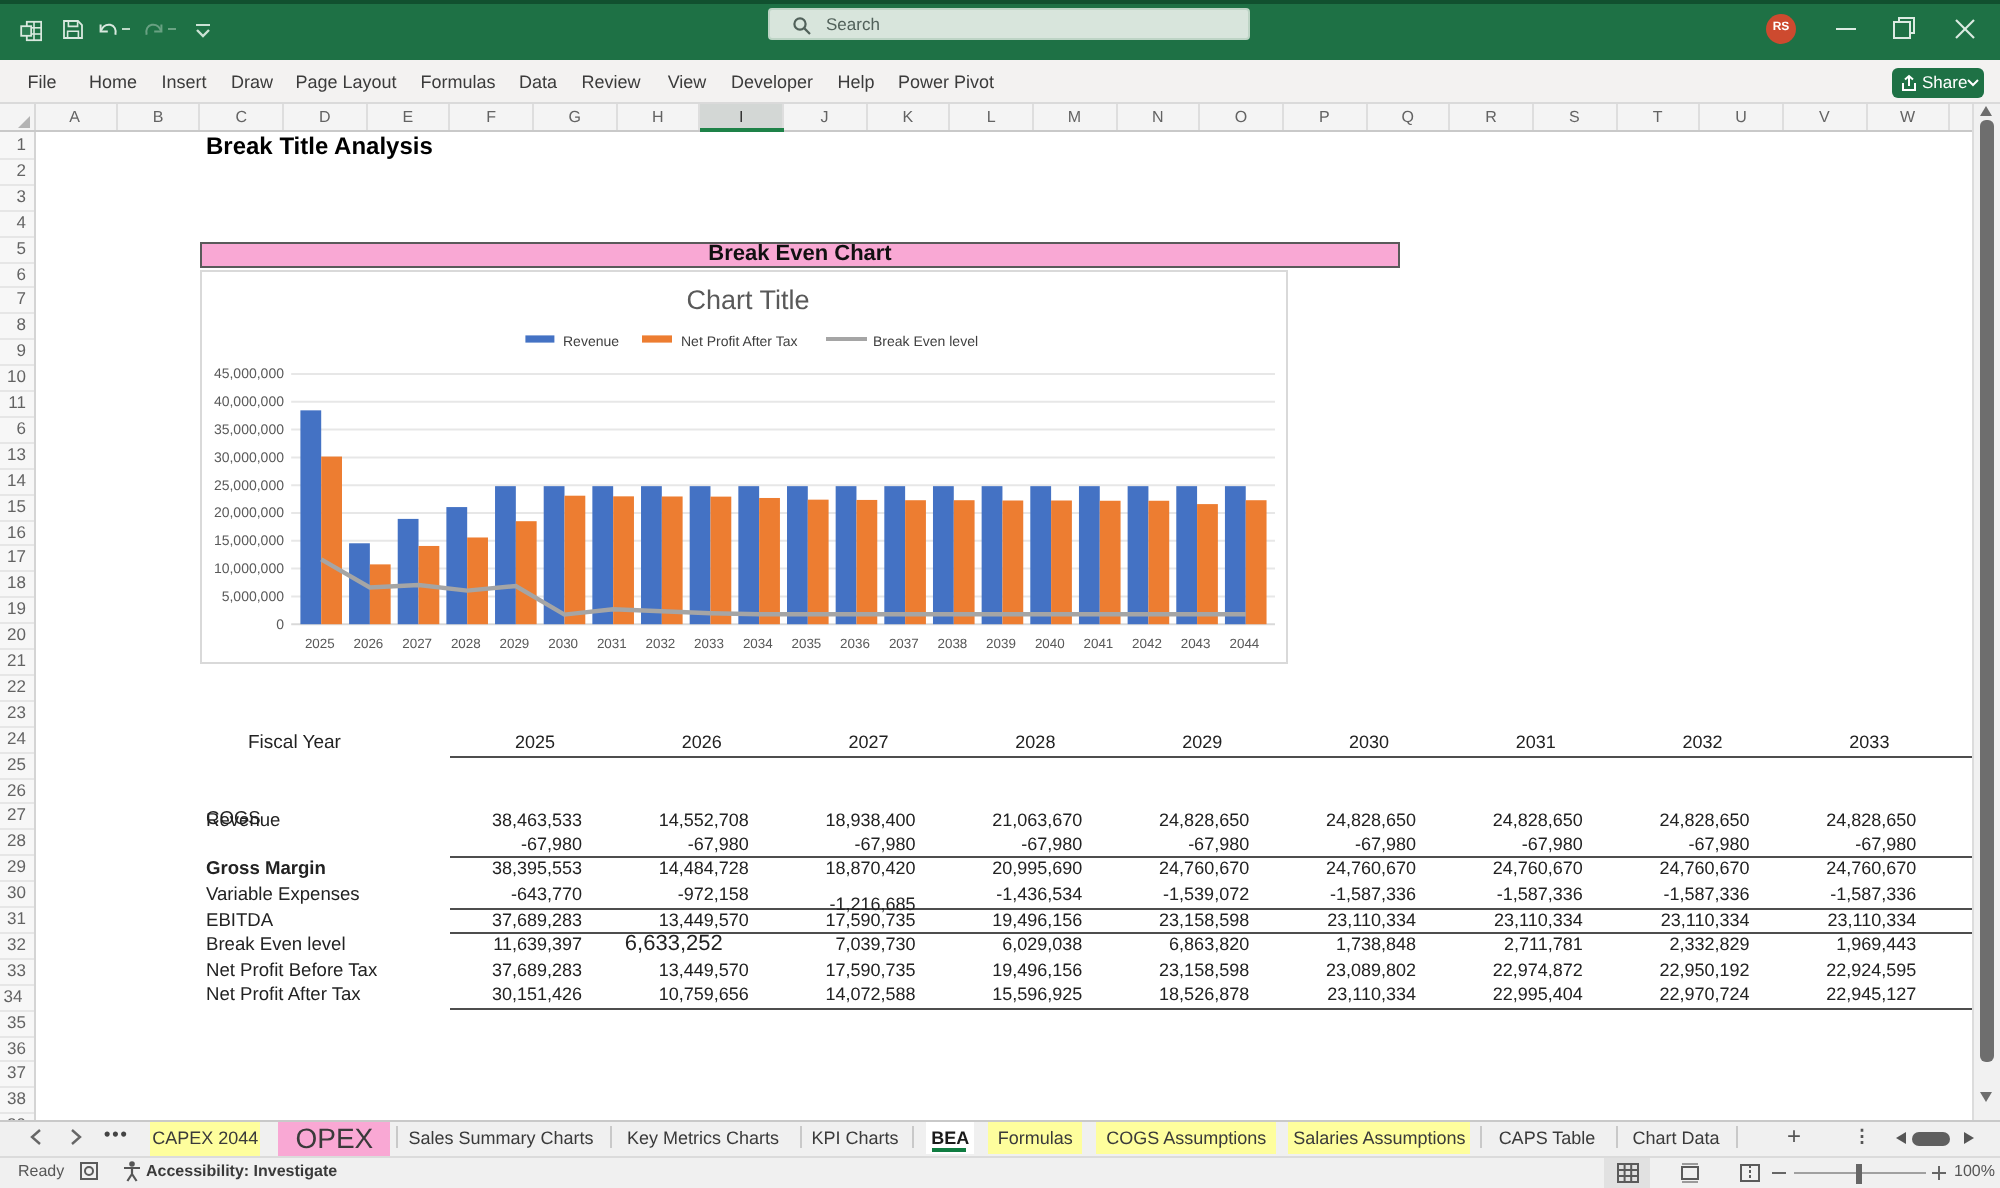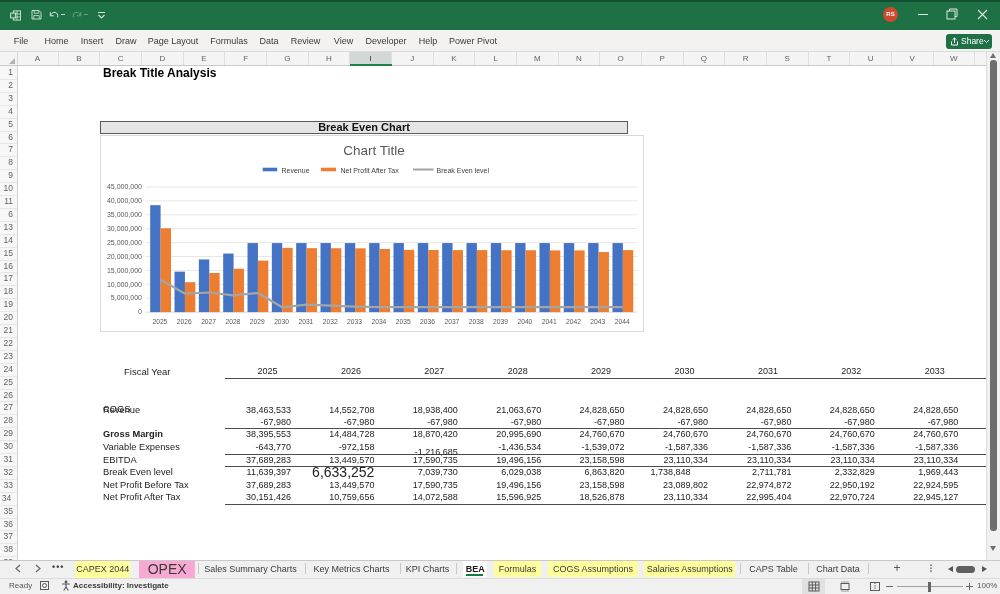--- a/index.html
+++ b/index.html
@@ -31,20 +31,27 @@
 <div class="abs" style="left:61px;top:14px;width:4px;height:1px;background:#BCD8C6"></div>
 <svg class="abs" style="left:71px;top:9px;opacity:.4" width="12" height="12" viewBox="0 0 12 12">
 <path d="M9.7 3.2 V6.8 H6.1" fill="none" stroke="#D9E9DF" stroke-width="1"></path>
 <path d="M9.5 6.3 C8.6 4.1 6.7 3.1 4.9 3.4 C2.8 3.8 1.7 5.8 2.3 8.4" fill="none" stroke="#D9E9DF" stroke-width="1"></path>
 </svg>
 <div class="abs" style="left:84px;top:14px;width:4px;height:1px;background:#9DC4AD;opacity:.6"></div>
 <svg class="abs" style="left:97px;top:11px" width="9" height="9" viewBox="0 0 9 9">
 <line x1="1" y1="1.5" x2="8" y2="1.5" stroke="#CBE2D4" stroke-width="1"></line>
 <path d="M1.5 4 L4.5 7 L7.5 4" fill="none" stroke="#CBE2D4" stroke-width="1.2"></path>
 </svg>
+<div class="abs" style="left:384px;top:4px;width:241px;height:16px;background:#D8E5DC;border-radius:2px;border:1px solid #BDD4C5">
+<svg class="abs" style="left:11px;top:3px" width="10" height="10" viewBox="0 0 10 10">
+        <circle cx="4" cy="4" r="2.8" fill="none" stroke="#51615A" stroke-width="1.1"></circle>
+        <line x1="6.2" y1="6.2" x2="9" y2="9" stroke="#51615A" stroke-width="1.1"></line>
+      </svg>
+<span class="abs" style="left:28px;top:0;height:14px;line-height:14px;color:#51615A;font-size:8.5px">Search</span>
+</div>
 <div class="abs" style="left:883px;top:7px;width:15px;height:15px;border-radius:50%;background:#CD4A2F;color:#fff;font-size:6px;text-align:center;line-height:15px;font-weight:bold">RS</div>
 <div class="abs" style="left:918px;top:14px;width:10px;height:1.2px;background:#DCEBE2"></div>
 <svg class="abs" style="left:946px;top:8px" width="12" height="12" viewBox="0 0 12 12">
 <rect x="1" y="3" width="8" height="8" fill="none" stroke="#DCEBE2" stroke-width="1"></rect>
 <path d="M3.5 3 V1 H11 V8.5 H9" fill="none" stroke="#DCEBE2" stroke-width="1"></path>
 </svg>
 <svg class="abs" style="left:977px;top:9px" width="11" height="11" viewBox="0 0 11 11">
 <line x1="1" y1="1" x2="10" y2="10" stroke="#DCEBE2" stroke-width="1.1"></line>
 <line x1="10" y1="1" x2="1" y2="10" stroke="#DCEBE2" stroke-width="1.1"></line>
 </svg>
@@ -171,21 +178,21 @@
 <div class="abs" style="left:0;top:517.5px;width:13px;height:12.9px;line-height:12.9px;text-align:right;font-size:8.5px;color:#636363">36</div>
 <div class="abs" style="left:0;top:530.4px;width:17px;height:1px;background:#E6E6E6"></div>
 <div class="abs" style="left:0;top:530.4px;width:13px;height:12.9px;line-height:12.9px;text-align:right;font-size:8.5px;color:#636363">37</div>
 <div class="abs" style="left:0;top:543.3px;width:17px;height:1px;background:#E6E6E6"></div>
 <div class="abs" style="left:0;top:543.3px;width:13px;height:12.9px;line-height:12.9px;text-align:right;font-size:8.5px;color:#636363">38</div>
 <div class="abs" style="left:0;top:556.2px;width:17px;height:1px;background:#E6E6E6"></div>
 <div class="abs" style="left:0;top:556.2px;width:13px;height:12.9px;line-height:12.9px;text-align:right;font-size:8.5px;color:#636363">39</div>
 <div class="abs" style="left:0;top:569.1px;width:17px;height:1px;background:#E6E6E6"></div>
 <div class="abs" style="left:17px;top:66px;width:1px;height:494px;background:#D4D4D4"></div>
 <div class="abs" style="left:103px;top:66px;width:300px;height:14px;line-height:14px;font-weight:bold;font-size:12px;color:#000">Break Title Analysis</div>
-<div class="abs" style="left:100px;top:121px;width:528px;height:12.5px;background:#e5e5e5;border:1px solid #5A5A5A;text-align:center;line-height:11px;font-weight:bold;font-size:11px;color:#111">Break Even Chart</div>
+<div class="abs" style="left:100px;top:121px;width:600px;height:12.5px;background:#f9a8d4;border:1px solid #5A5A5A;text-align:center;line-height:11px;font-weight:bold;font-size:11px;color:#111">Break Even Chart</div>
 <svg class="abs" style="left:100.0px;top:134.5px" width="544" height="197" viewBox="0 0 544 197">
       <rect x="0.5" y="0.5" width="543" height="196" fill="#fff" stroke="#D9D9D9"></rect>
       <text x="274" y="19.5" font-size="13.5" fill="#595959" text-anchor="middle">Chart Title</text>
       <rect x="162.7" y="32.7" width="14.5" height="3.6" fill="#4472C4"></rect>
       <text x="181.5" y="38.2" font-size="7" fill="#404040">Revenue</text>
       <rect x="221" y="32.7" width="15" height="3.6" fill="#ED7D31"></rect>
       <text x="240.5" y="38.2" font-size="7" fill="#404040">Net Profit After Tax</text>
       <line x1="313" y1="34.5" x2="333.5" y2="34.5" stroke="#A5A5A5" stroke-width="2"></line>
       <text x="336.5" y="38.2" font-size="7" fill="#404040">Break Even level</text>
       <line x1="45.6" y1="52.00" x2="537.5" y2="52.00" stroke="#E7E7E7" stroke-width="1"></line>
@@ -330,25 +337,25 @@
 <div class="abs" style="left:299.4px;top:453.6px;width:75px;height:13px;line-height:13px;font-size:9px;color:#222;text-align:right">13,449,570</div>
 <div class="abs" style="left:382.8px;top:453.6px;width:75px;height:13px;line-height:13px;font-size:9px;color:#222;text-align:right">17,590,735</div>
 <div class="abs" style="left:466.2px;top:453.6px;width:75px;height:13px;line-height:13px;font-size:9px;color:#222;text-align:right">19,496,156</div>
 <div class="abs" style="left:549.6px;top:453.6px;width:75px;height:13px;line-height:13px;font-size:9px;color:#222;text-align:right">23,158,598</div>
 <div class="abs" style="left:633.0px;top:453.6px;width:75px;height:13px;line-height:13px;font-size:9px;color:#222;text-align:right">23,110,334</div>
 <div class="abs" style="left:716.4px;top:453.6px;width:75px;height:13px;line-height:13px;font-size:9px;color:#222;text-align:right">23,110,334</div>
 <div class="abs" style="left:799.8px;top:453.6px;width:75px;height:13px;line-height:13px;font-size:9px;color:#222;text-align:right">23,110,334</div>
 <div class="abs" style="left:883.2px;top:453.6px;width:75px;height:13px;line-height:13px;font-size:9px;color:#222;text-align:right">23,110,334</div>
 <div class="abs" style="left:103px;top:466.0px;height:13px;line-height:13px;font-size:9.3px;color:#222;">Break Even level</div>
 <div class="abs" style="left:216.0px;top:466.0px;width:75px;height:13px;line-height:13px;font-size:9px;color:#222;text-align:right">11,639,397</div>
-<div class="abs" style="left:299.4px;top:466.0px;width:75px;height:13px;line-height:13px;font-size:14px;color:#222;text-align:right">6,633,252</div>
+<div class="abs" style="left:299.4px;top:466.0px;width:75px;height:13px;line-height:13px;font-size:11px;color:#222;text-align:center">6,633,252</div>
 <div class="abs" style="left:382.8px;top:466.0px;width:75px;height:13px;line-height:13px;font-size:9px;color:#222;text-align:right">7,039,730</div>
 <div class="abs" style="left:466.2px;top:466.0px;width:75px;height:13px;line-height:13px;font-size:9px;color:#222;text-align:right">6,029,038</div>
 <div class="abs" style="left:549.6px;top:466.0px;width:75px;height:13px;line-height:13px;font-size:9px;color:#222;text-align:right">6,863,820</div>
-<div class="abs" style="left:633.0px;top:466.0px;width:75px;height:13px;line-height:13px;font-size:9px;color:#222;text-align:center">1,738,848</div>
+<div class="abs" style="left:633.0px;top:466.0px;width:75px;height:13px;line-height:13px;font-size:9px;color:#222;text-align:right">1,738,848</div>
 <div class="abs" style="left:716.4px;top:466.0px;width:75px;height:13px;line-height:13px;font-size:9px;color:#222;text-align:right">2,711,781</div>
 <div class="abs" style="left:799.8px;top:466.0px;width:75px;height:13px;line-height:13px;font-size:9px;color:#222;text-align:right">2,332,829</div>
 <div class="abs" style="left:883.2px;top:466.0px;width:75px;height:13px;line-height:13px;font-size:9px;color:#222;text-align:right">1,969,443</div>
 <div class="abs" style="left:103px;top:478.6px;height:13px;line-height:13px;font-size:9.3px;color:#222;">Net Profit Before Tax</div>
 <div class="abs" style="left:216.0px;top:478.6px;width:75px;height:13px;line-height:13px;font-size:9px;color:#222;text-align:right">37,689,283</div>
 <div class="abs" style="left:299.4px;top:478.6px;width:75px;height:13px;line-height:13px;font-size:9px;color:#222;text-align:right">13,449,570</div>
 <div class="abs" style="left:382.8px;top:478.6px;width:75px;height:13px;line-height:13px;font-size:9px;color:#222;text-align:right">17,590,735</div>
 <div class="abs" style="left:466.2px;top:478.6px;width:75px;height:13px;line-height:13px;font-size:9px;color:#222;text-align:right">19,496,156</div>
 <div class="abs" style="left:549.6px;top:478.6px;width:75px;height:13px;line-height:13px;font-size:9px;color:#222;text-align:right">23,158,598</div>
 <div class="abs" style="left:633.0px;top:478.6px;width:75px;height:13px;line-height:13px;font-size:9px;color:#222;text-align:right">23,089,802</div>

